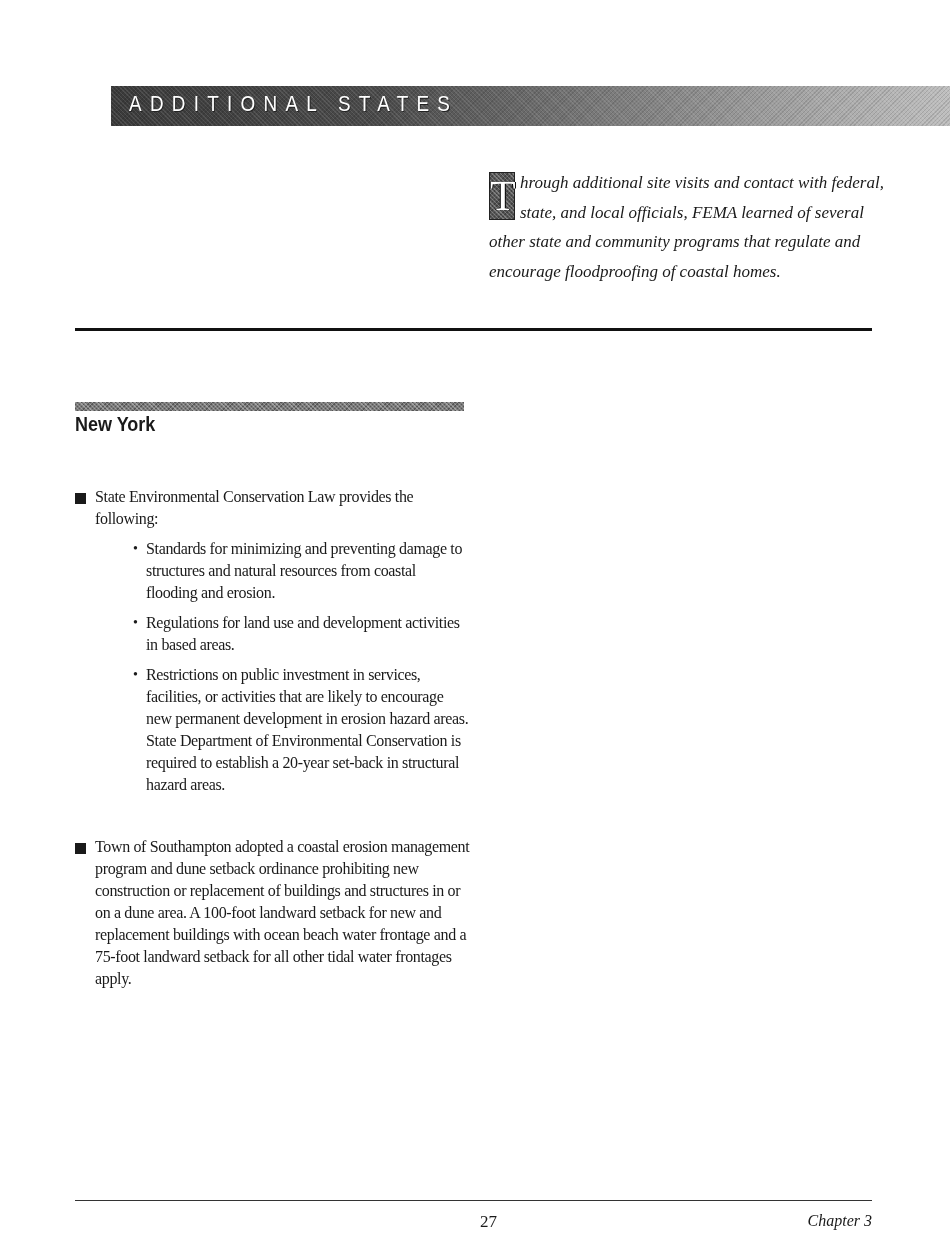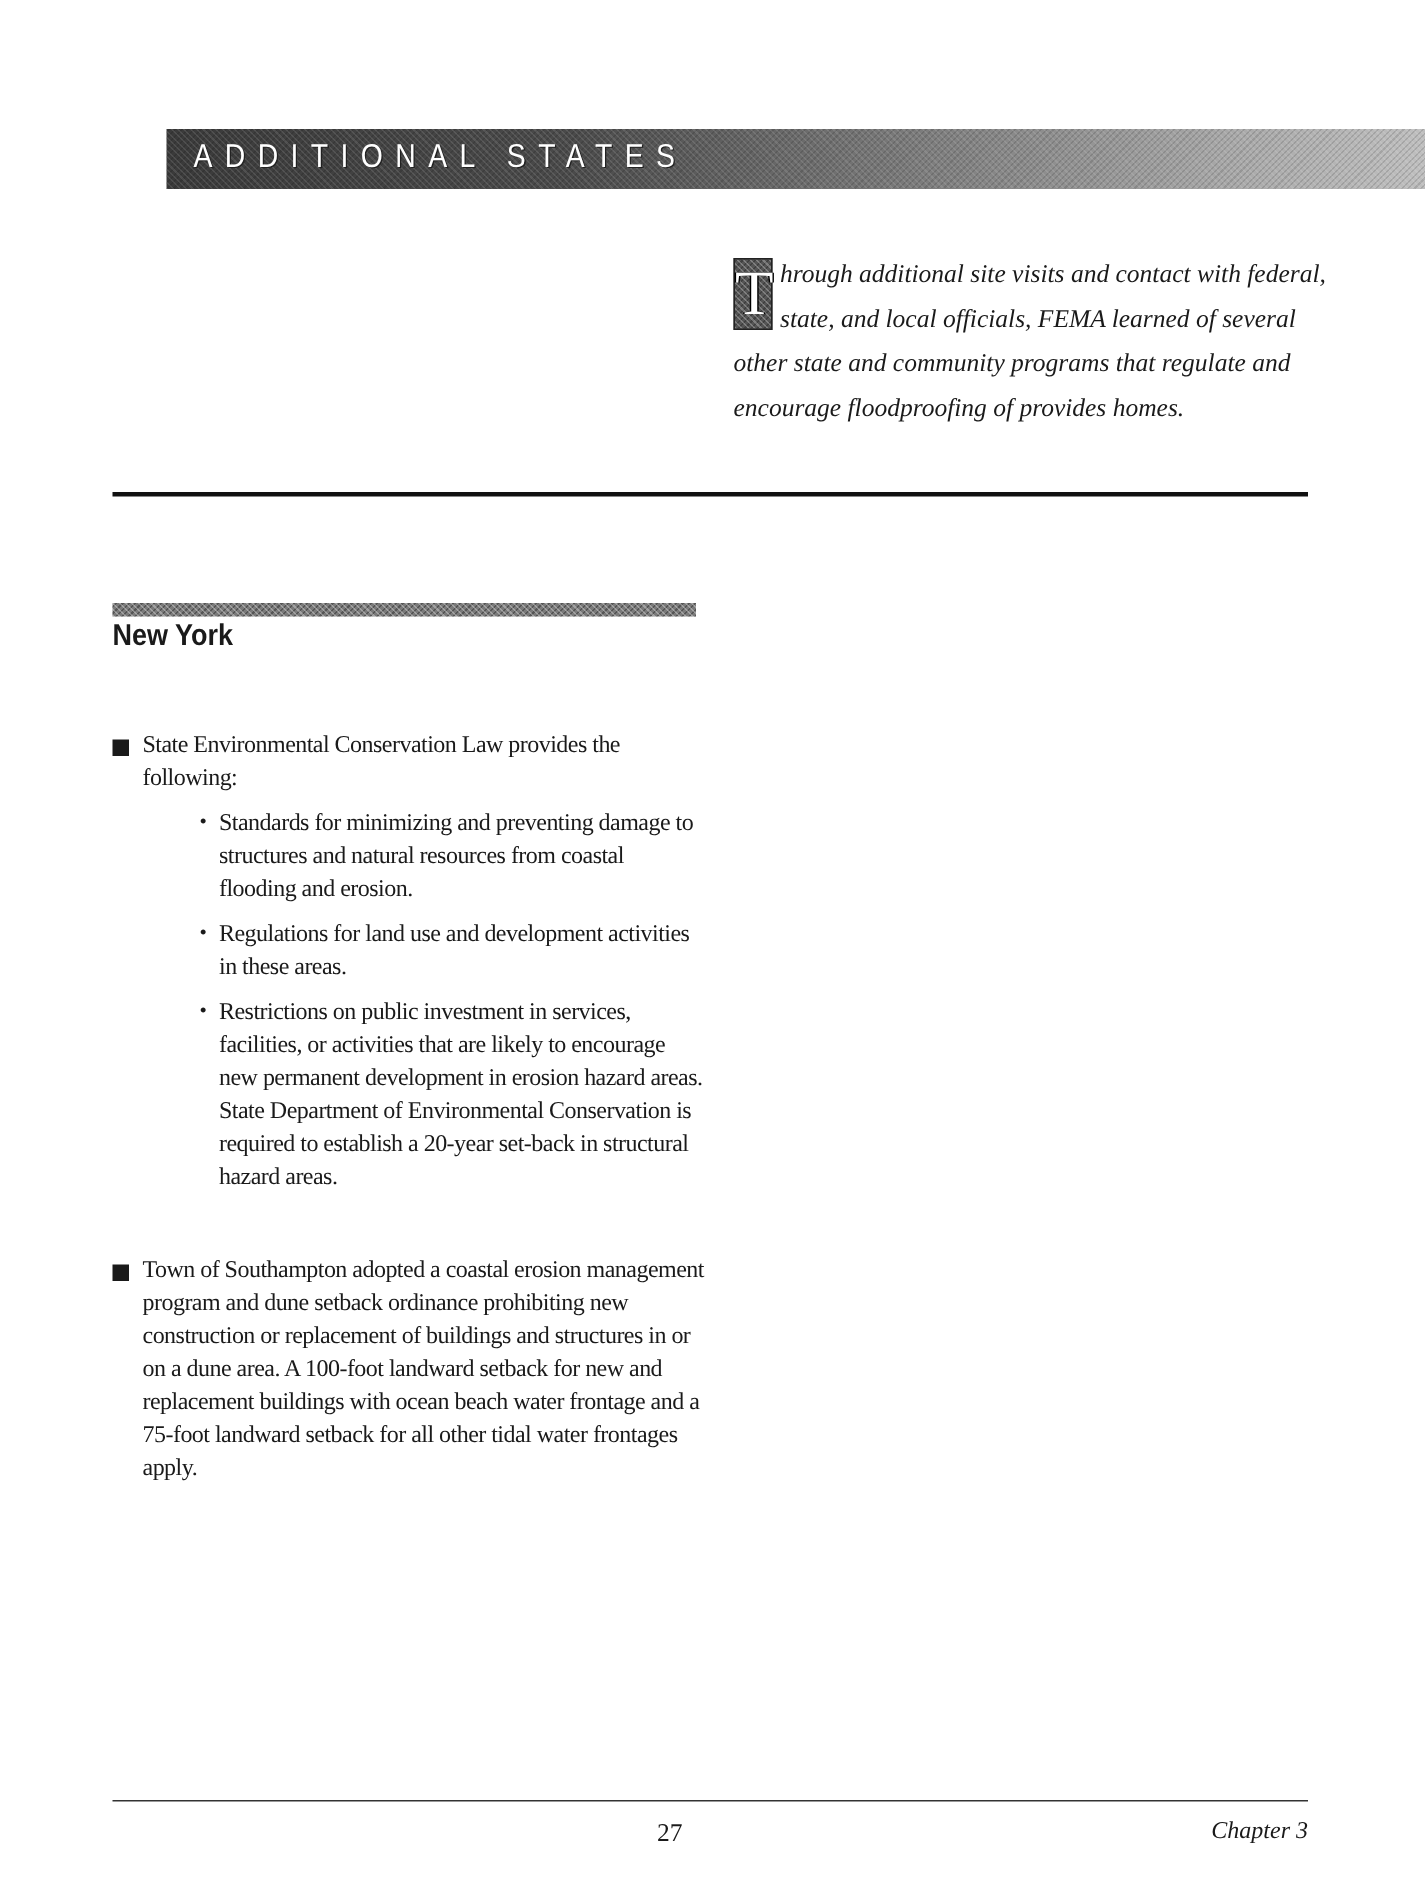--- a/index.html
+++ b/index.html
@@ -67,55 +67,55 @@
     }
     .subitems { margin-top: 8px; padding-left: 36px; }
     .subitem { position: relative; padding-left: 15px; margin-bottom: 8px; }
     .dot-bullet {
       position: absolute; left: 2px; top: 0; font-size: 14px;
     }
     .footer-rule {
       position: absolute; left: 75px; top: 1200px; width: 797px; height: 1px; background: #333;
     }
     .page-number {
-      position: absolute; left: 438px; top: 1212px; font-size: 17px;
+      position: absolute; left: 480px; top: 1212px; font-size: 17px;
     }
     .chapter-label {
       position: absolute; right: 78px; top: 1212px; font-size: 16px; font-style: italic;
     }
   </style>
 </head>
 <body>
 
 <div class="banner">
   <div class="banner-title">ADDITIONAL STATES</div>
 </div>
 
 <div class="intro">
   <span class="dropcap">T</span>
-  <span>hrough additional site visits and contact with federal, state, and local officials, FEMA learned of several other state and community programs that regulate and encourage floodproofing of provides homes.</span>
+  <span>hrough additional site visits and contact with federal, state, and local officials, FEMA learned of several other state and community programs that regulate and encourage floodproofing of coastal homes.</span>
 </div>
 
 <div class="rule-main"></div>
 
 <div class="section-bar"></div>
 <h2 class="section-heading">New York</h2>
 
 <div class="content">
   <div class="item">
     <span class="sq-bullet"></span>
     <div>State Environmental Conservation Law provides the following:</div>
     <div class="subitems">
       <div class="subitem">
         <span class="dot-bullet">•</span>
         <span>Standards for minimizing and preventing damage to structures and natural resources from coastal flooding and erosion.</span>
       </div>
       <div class="subitem">
         <span class="dot-bullet">•</span>
-        <span>Regulations for land use and development activities in these areas.</span>
+        <span>Regulations for land use and development activities in based areas.</span>
       </div>
       <div class="subitem">
         <span class="dot-bullet">•</span>
         <span>Restrictions on public investment in services, facilities, or activities that are likely to encourage new permanent development in erosion hazard areas.  State Department of Environmental Conservation is required to establish a 20-year set-back in structural hazard areas.</span>
       </div>
     </div>
   </div>
   <div class="item">
     <span class="sq-bullet"></span>
     <div>Town of Southampton adopted a coastal erosion management program and dune setback ordinance prohibiting new construction or replacement of buildings and structures in or on a dune area.  A 100-foot landward setback for new and replacement buildings with ocean beach water frontage and a 75-foot landward setback for all other tidal water frontages apply.</div>

